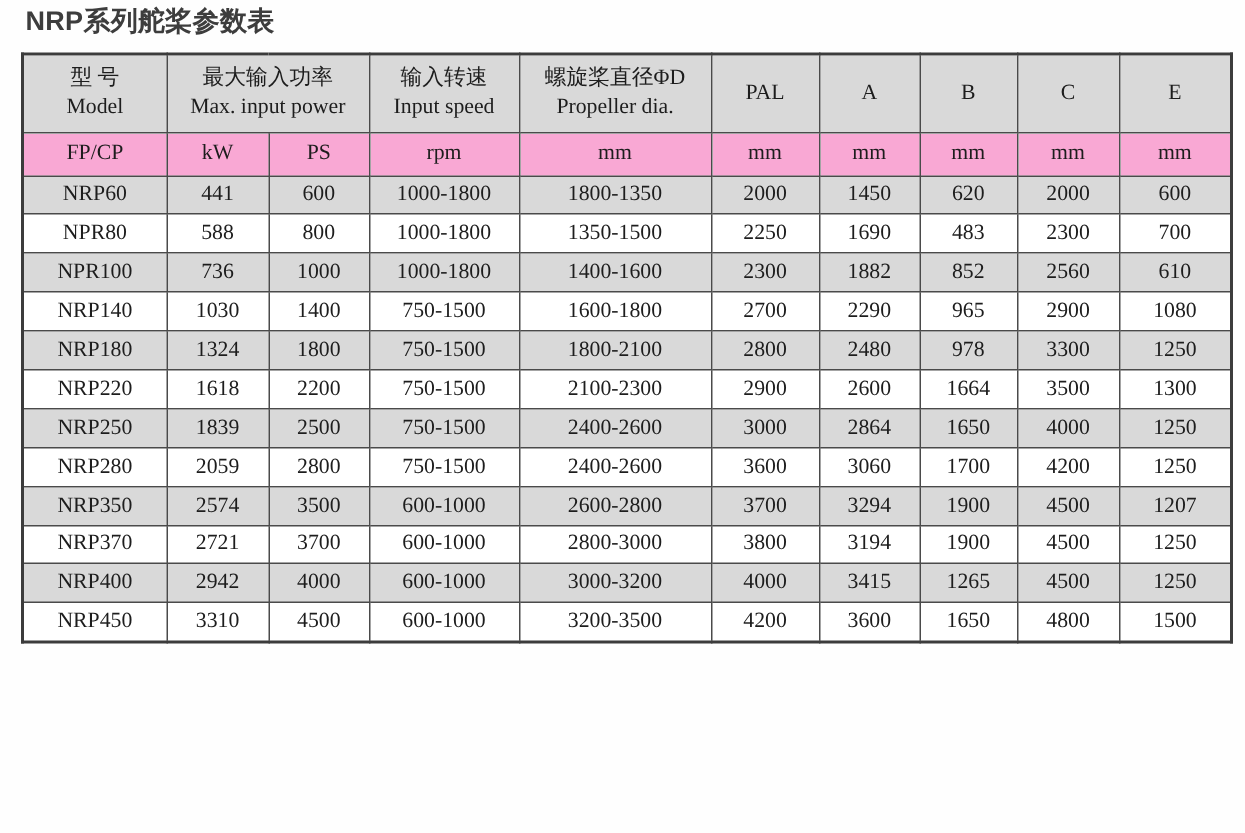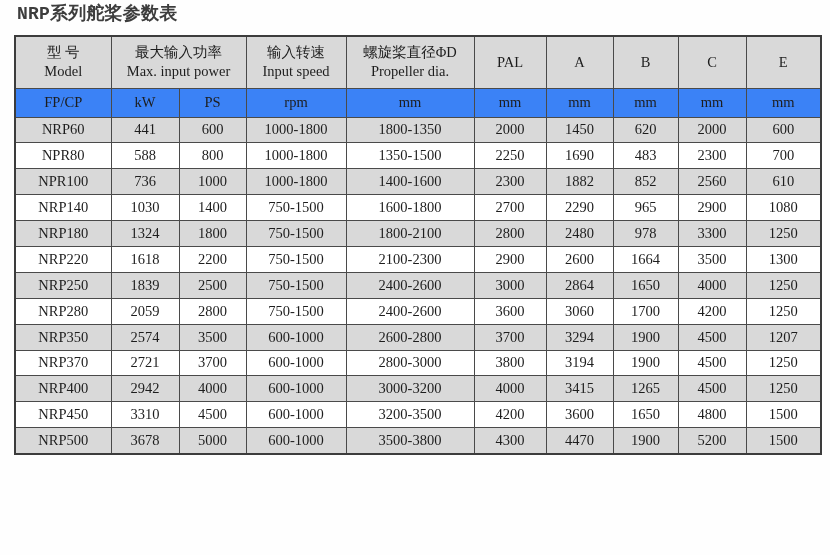--- a/index.html
+++ b/index.html
@@ -14,21 +14,21 @@
   html, body {
     margin: 0; padding: 0;
     width: 830px; height: 555px;
     background: var(--page-bg);
     font-family: "Liberation Serif", serif;
     color: var(--text-col);
   }
   .page { width: 830px; height: 555px; overflow: hidden; }
   .titles {
     padding: 3px 0 0 17px;
-    font-family: Liberation Mono, monospace;
+    font-family: Liberation Sans, sans-serif;
     font-weight: bold;
     color: var(--title-col);
   }
   .title-line {
     font-size: 18px;
     line-height: 23px;
     letter-spacing: 0.2px;
   }
   table.param-table {
     border-collapse: collapse;
@@ -45,21 +45,21 @@
     vertical-align: middle;
     padding: 0 2px;
     font-weight: normal;
     font-size: 14.5px;
     color: var(--text-col);
     overflow: hidden;
     white-space: nowrap;
   }
   .head-row th { height: 52px; background: var(--row-shade); }
   .head-row .hdr-line { display: block; line-height: 19px; font-size: 14.5px; }
-  .units-row th { height: 29px; background: #3b82f6; }
+  .units-row th { height: 29px; background: #f9a8d4; }
   tbody td { height: 25.9px; }
   tbody tr:nth-child(odd) td { background: var(--row-shade); }
   tbody tr:nth-child(even) td { background: #ffffff; }
 </style>
 </head>
 <body>
 
 <div class="page">
   <div class="titles">
     <div class="title-line">NRP系列舵桨参数表</div>
@@ -253,27 +253,15 @@
           <td>3310</td>
           <td>4500</td>
           <td>600-1000</td>
           <td>3200-3500</td>
           <td>4200</td>
           <td>3600</td>
           <td>1650</td>
           <td>4800</td>
           <td>1500</td>
         </tr>
-        <tr>
-          <td>NRP500</td>
-          <td>3678</td>
-          <td>5000</td>
-          <td>600-1000</td>
-          <td>3500-3800</td>
-          <td>4300</td>
-          <td>4470</td>
-          <td>1900</td>
-          <td>5200</td>
-          <td>1500</td>
-        </tr>
       </tbody>
   </table>
 </div>
 
 </body></html>

